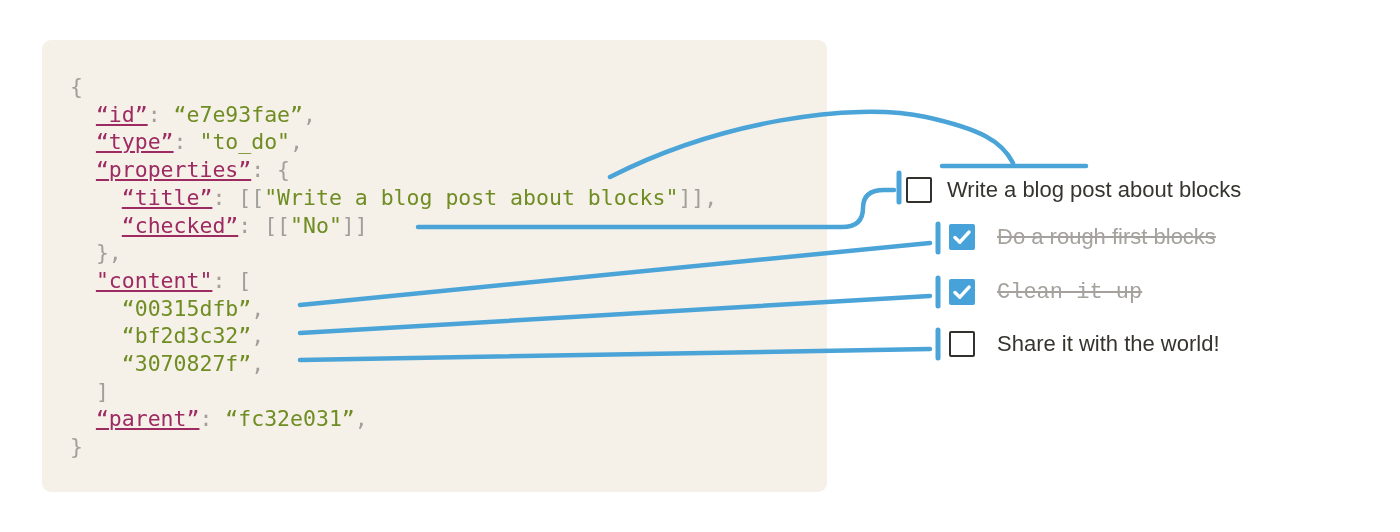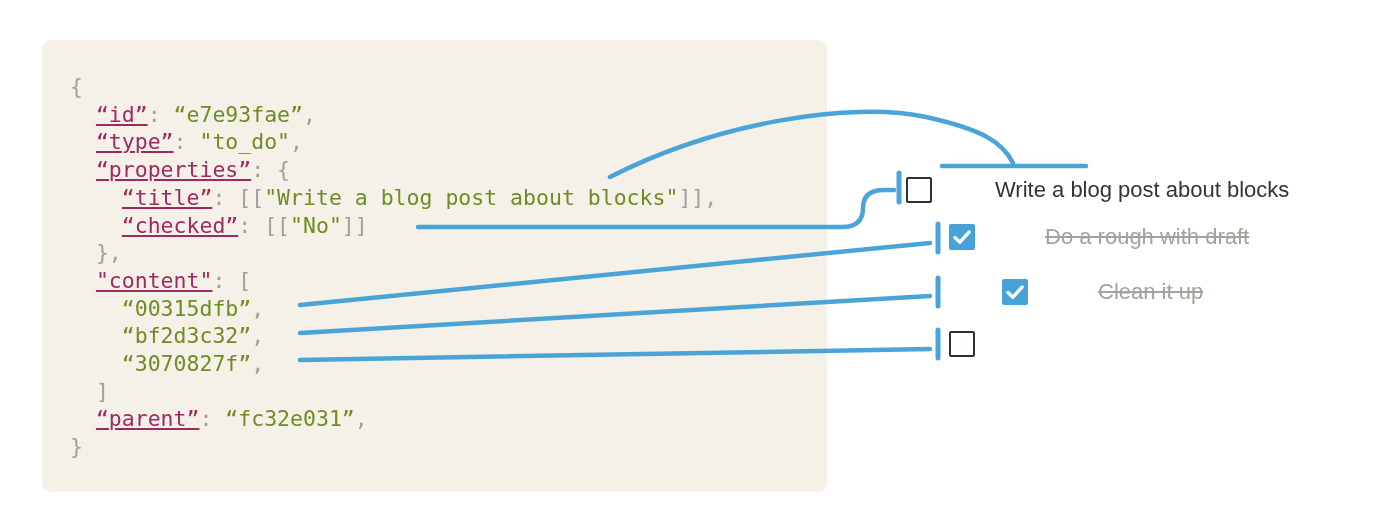--- a/index.html
+++ b/index.html
@@ -17,27 +17,27 @@
   .code-line{white-space:pre;}
   .tk-k{color:var(--code-key);text-decoration:underline;}
   .tk-v{color:var(--code-value);text-align:center;}
   .tk-p{color:var(--code-punct);}
   #arrows{position:absolute;left:0;top:0;width:1400px;height:532px;
           color:var(--arrow-blue);pointer-events:none;}
   #arrows path{stroke:currentColor;fill:none;}
   .todo-row{position:absolute;display:flex;align-items:center;gap:22px;height:28px;}
   .todo-row:nth-child(1){left:906px;top:176px;gap:15px;}
   .todo-row:nth-child(2){left:949px;top:223px;}
-  .todo-row:nth-child(3){left:1002px;top:278px;}
+  .todo-row:nth-child(3){left:949px;top:278px;font-family:Liberation Mono, monospace;}
   .todo-row:nth-child(4){left:949px;top:330px;}
   .checkbox{width:26px;height:26px;box-sizing:border-box;border-radius:2px;flex:0 0 auto;}
   .checkbox.unchecked{background:#fff;border:2.5px solid #33312D;}
   .checkbox.checked{background:var(--checkbox-blue);border:none;}
   .checkbox svg{display:block;width:26px;height:26px;}
-  .todo-label{font-size:22px;color:var(--todo-text-dark);white-space:nowrap;margin-left:48px;}
+  .todo-label{font-size:22px;color:var(--todo-text-dark);white-space:nowrap;}
   .todo-label.done{color:var(--todo-text-done);text-decoration:line-through;
                    text-decoration-thickness:2px;}
 </style>
 </head>
 <body>
 
 <div id="canvas">
 
   <div class="code-block">
     <pre id="code"><div class="code-line"><span class="tk-p">{</span></div><div class="code-line"><span class="tk-p">  </span><span class="tk-k">“id”</span><span class="tk-p">: </span><span class="tk-v">“e7e93fae”</span><span class="tk-p">,</span></div><div class="code-line"><span class="tk-p">  </span><span class="tk-k">“type”</span><span class="tk-p">: </span><span class="tk-v">"to_do"</span><span class="tk-p">,</span></div><div class="code-line"><span class="tk-p">  </span><span class="tk-k">“properties”</span><span class="tk-p">: {</span></div><div class="code-line"><span class="tk-p">    </span><span class="tk-k">“title”</span><span class="tk-p">: [[</span><span class="tk-v">"Write a blog post about blocks"</span><span class="tk-p">]],</span></div><div class="code-line"><span class="tk-p">    </span><span class="tk-k">“checked”</span><span class="tk-p">: [[</span><span class="tk-v">"No"</span><span class="tk-p">]]</span></div><div class="code-line"><span class="tk-p">  },</span></div><div class="code-line"><span class="tk-p">  </span><span class="tk-k">"content"</span><span class="tk-p">: [</span></div><div class="code-line"><span class="tk-p">    </span><span class="tk-v">“00315dfb”</span><span class="tk-p">,</span></div><div class="code-line"><span class="tk-p">    </span><span class="tk-v">“bf2d3c32”</span><span class="tk-p">,</span></div><div class="code-line"><span class="tk-p">    </span><span class="tk-v">“3070827f”</span><span class="tk-p">,</span></div><div class="code-line"><span class="tk-p">  ]</span></div><div class="code-line"><span class="tk-p">  </span><span class="tk-k">“parent”</span><span class="tk-p">: </span><span class="tk-v">“fc32e031”</span><span class="tk-p">,</span></div><div class="code-line"><span class="tk-p">}</span></div></pre>
@@ -60,28 +60,29 @@
       <div class="todo-row">
         <div class="checkbox unchecked"></div>
         <span class="todo-label">Write a blog post about blocks</span>
       </div>
       <div class="todo-row">
         <div class="checkbox checked">
           <svg viewBox="0 0 24 24">
             <path d="M5.5 12.5 L10 16.8 L18.5 7.5" fill="none" stroke="#fff" stroke-width="3.2" stroke-linecap="round" stroke-linejoin="round"></path>
           </svg>
         </div>
-        <span class="todo-label done">Do a rough with draft</span>
+        <span class="todo-label done">Do a rough first blocks</span>
       </div>
       <div class="todo-row">
         <div class="checkbox checked">
           <svg viewBox="0 0 24 24">
             <path d="M5.5 12.5 L10 16.8 L18.5 7.5" fill="none" stroke="#fff" stroke-width="3.2" stroke-linecap="round" stroke-linejoin="round"></path>
           </svg>
         </div>
         <span class="todo-label done">Clean it up</span>
       </div>
       <div class="todo-row">
         <div class="checkbox unchecked"></div>
+        <span class="todo-label">Share it with the world!</span>
       </div>
     </div>
 
 </div>
 
 </body></html>

